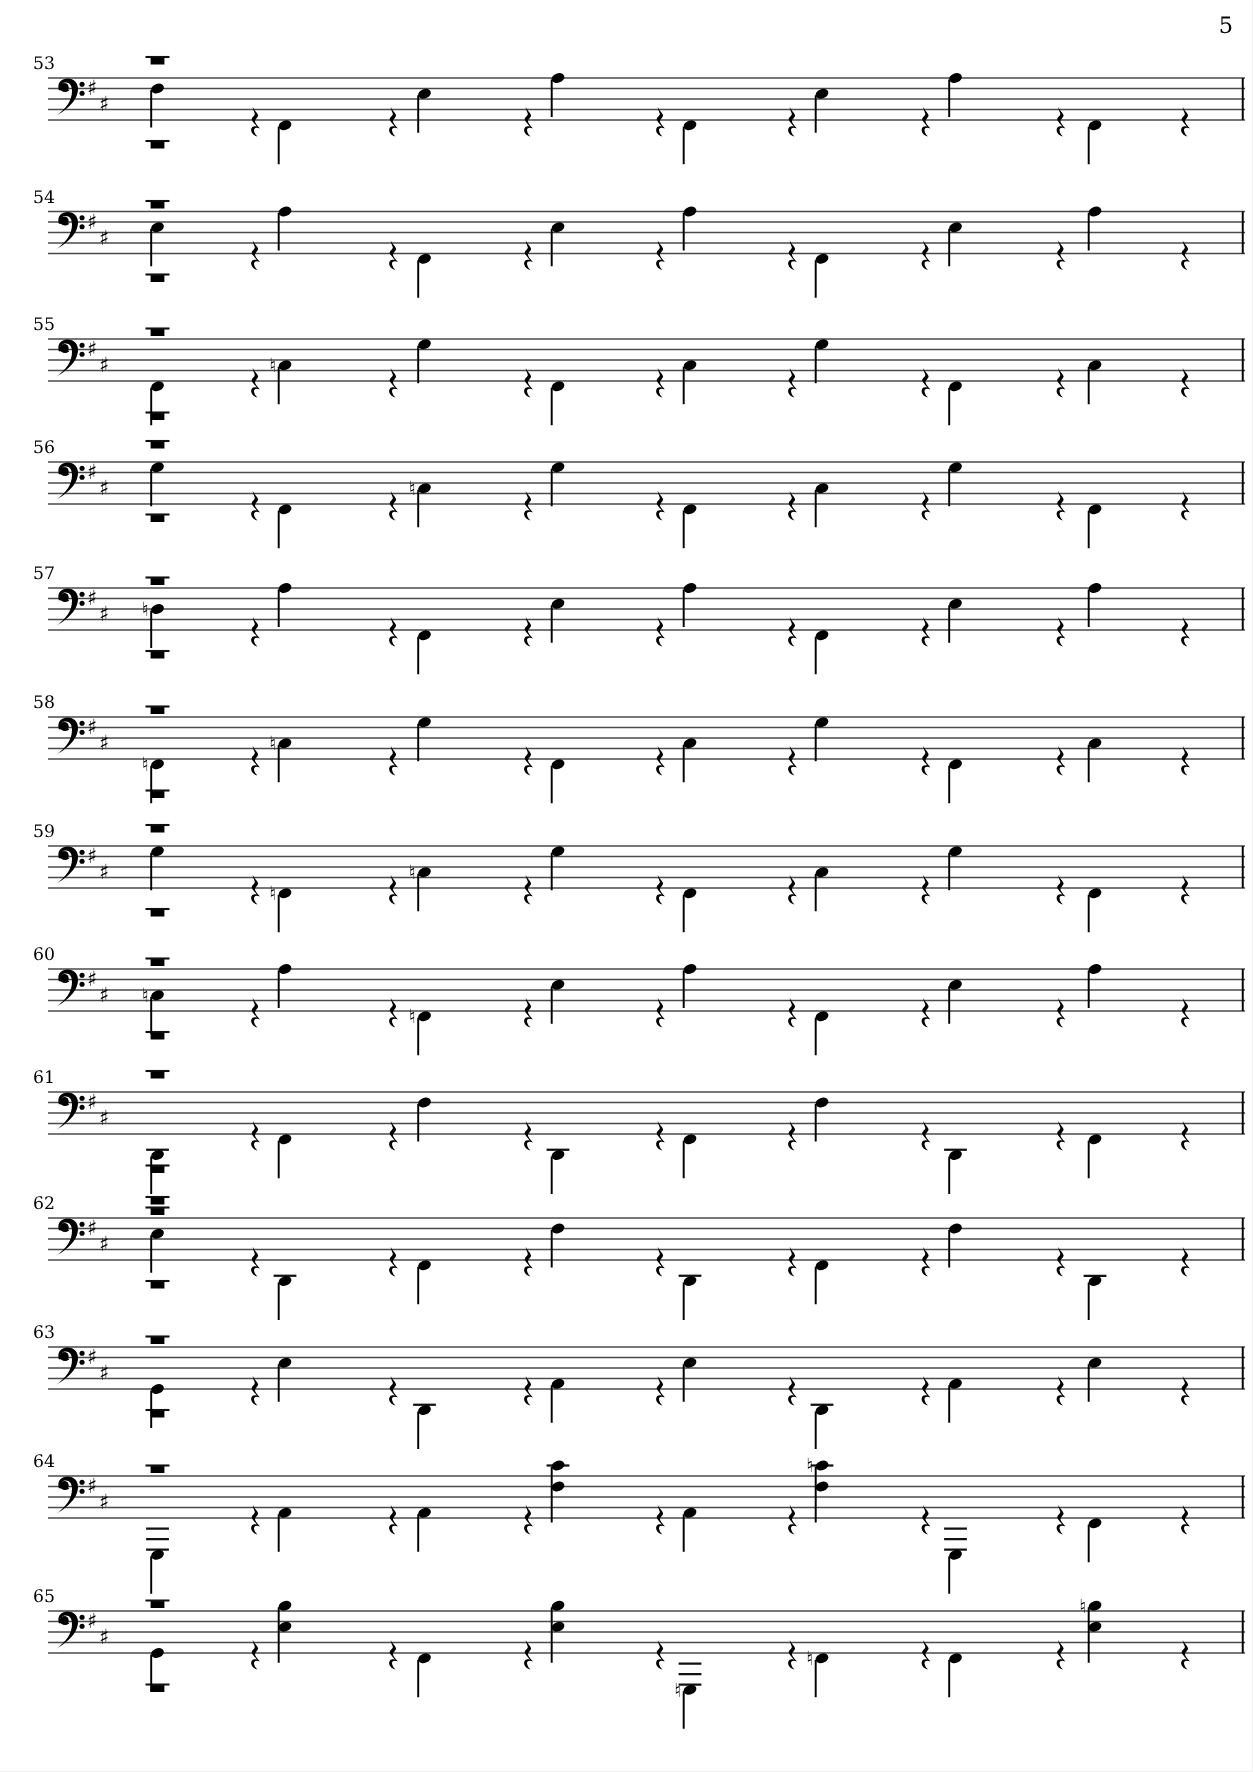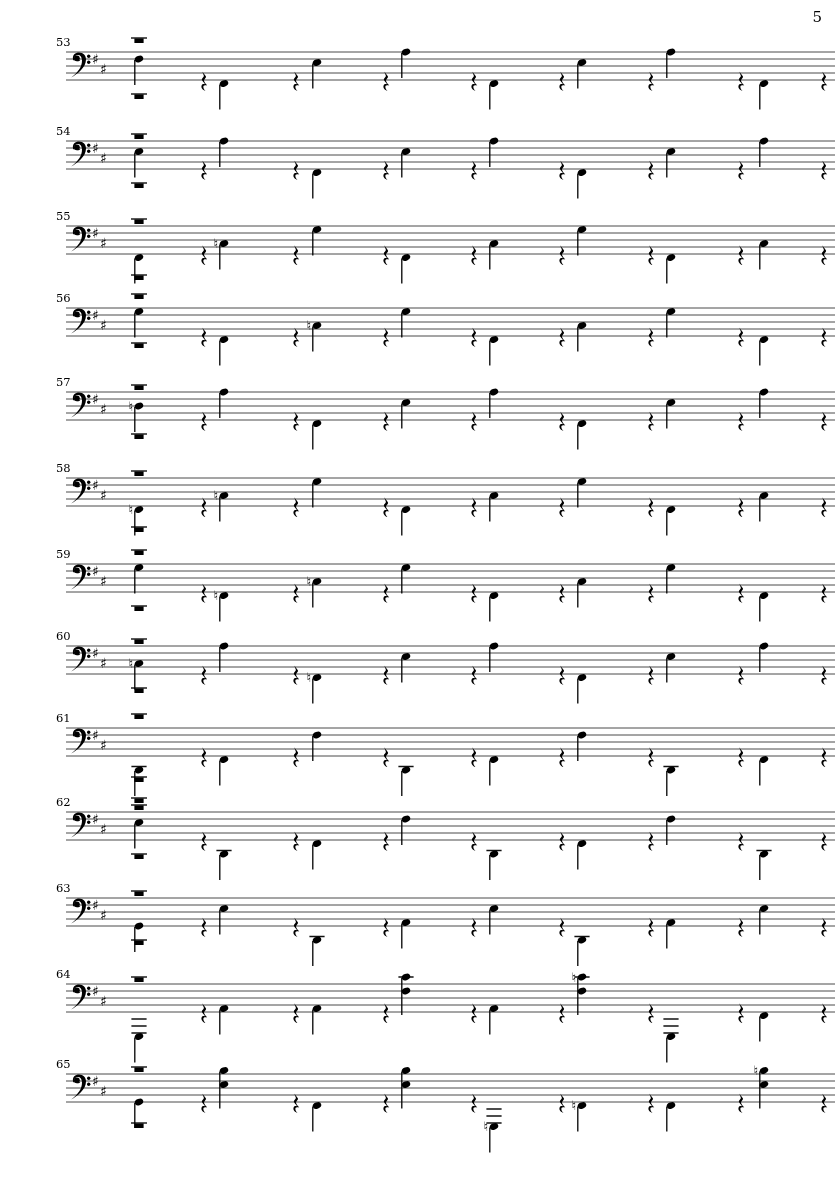--- a/index.html
+++ b/index.html
@@ -5,21 +5,21 @@
   html,body{margin:0;padding:0;background:#e8e8e8;}
   .page{
     position:relative;width:835px;height:1181px;margin:0 auto;
     background:#ffffff;overflow:hidden;
     font-family:"DejaVu Serif", serif;
   }
   .page-number{
     position:absolute;top:8px;right:13px;
     font-size:15px;color:#000;
   }
-  .score{position:absolute;left:0;top:0;width:735px;height:1181px;margin-left:34px;}
+  .score{position:absolute;left:0;top:0;width:735px;height:1181px;}
   svg text.msno{font-family:"DejaVu Serif",serif;font-size:11.5px;fill:#000;}
   svg text.acc{font-family:"DejaVu Sans",sans-serif;fill:#000;}
 </style>
 </head>
 <body>
 
 <div class="page">
   <div class="page-number">5</div>
   <div class="score" id="score"><svg width="835" height="1181" viewBox="0 0 835 1181">
         <g>

